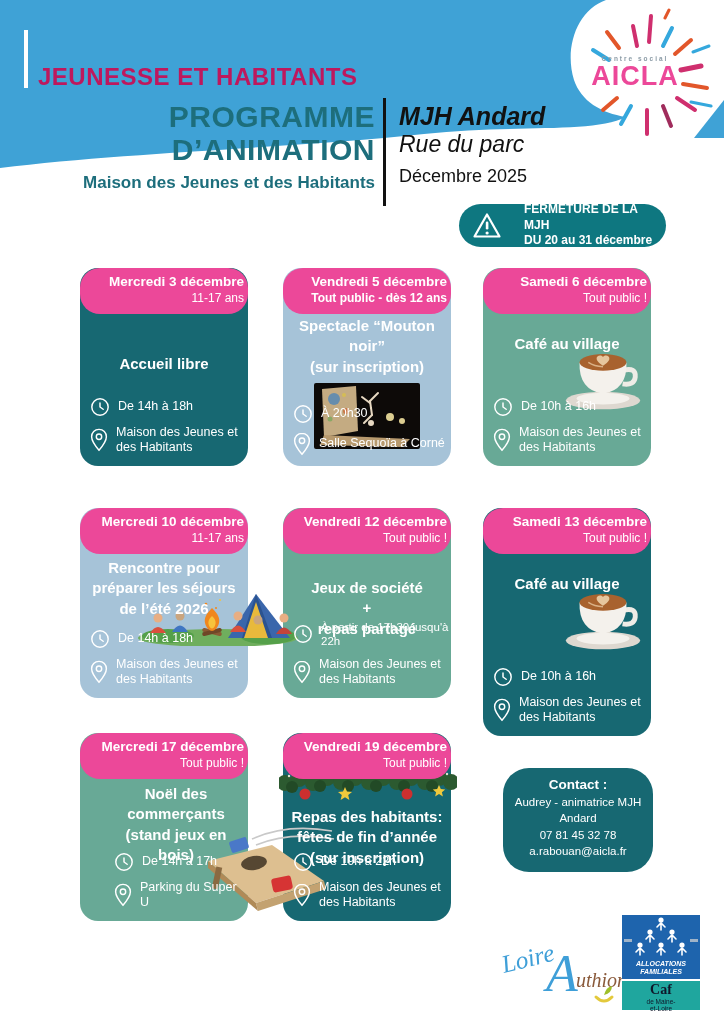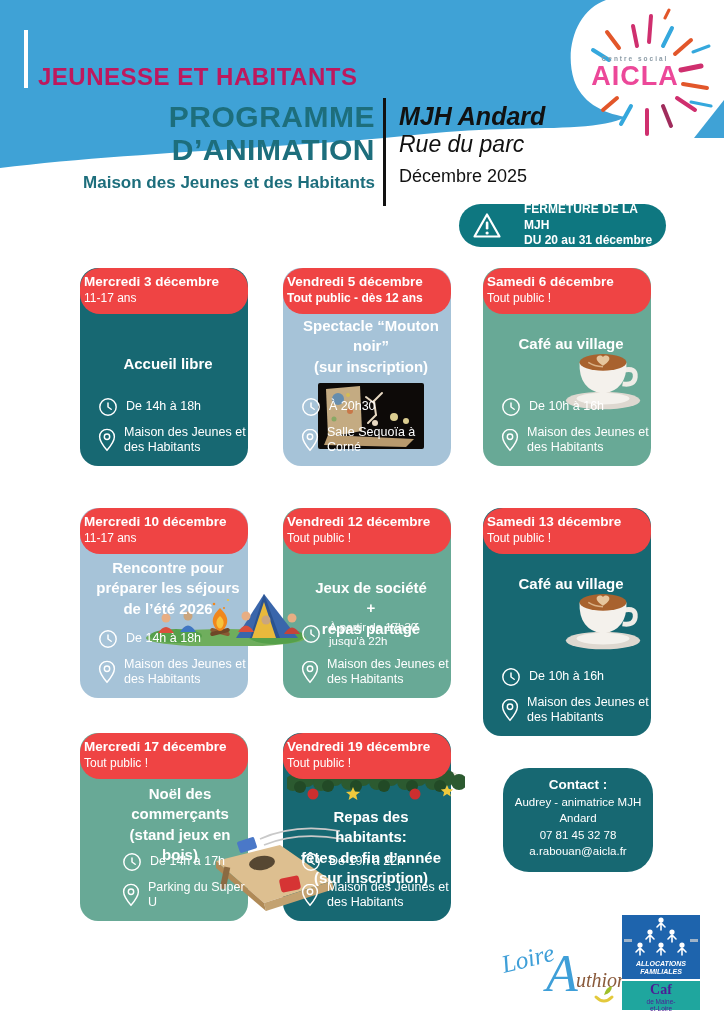--- a/index.html
+++ b/index.html
@@ -35,25 +35,25 @@
   .notice { position:absolute; top:204px; left:459px; width:207px; height:43px; background:#0e7780;
     border-radius:22px; display:flex; align-items:center; color:#fff; }
   .notice svg { margin-left:13px; flex:0 0 auto; }
   .notice-text { margin-left:22px; font-size:12px; font-weight:bold; line-height:1.32; white-space:pre-line; }
 
   
   .card { position:absolute; width:168px; border-radius:18px; color:#fff; }
   .card--teal { background:#176872; }
   .card--blue { background:#a6c3d8; }
   .card--green { background:#68a996; }
-  .card__head { position:absolute; top:0; left:0; right:0; min-height:46px; background:#ef4444;
-    border-radius:20px; text-align:left; padding:6px 4px 5px; z-index:3; }
+  .card__head { position:absolute; top:0; left:0; right:0; min-height:46px; background:#ec4899;
+    border-radius:20px; text-align:right; padding:6px 4px 5px; z-index:3; }
   .card__date { font-size:13.5px; font-weight:bold; line-height:1.25; }
   .card__aud { font-size:12px; line-height:1.25; }
-  .card__body { position:relative; padding-top:46px; height:100%;margin-left:8px; }
+  .card__body { position:relative; padding-top:46px; height:100%; }
   .card__title { font-weight:bold; font-size:15px; text-align:center; line-height:1.35;
     white-space:pre-line; padding:0 6px; position:relative; z-index:2; }
   .card__info { position:absolute; left:10px; right:2px; bottom:10px; display:flex;
     flex-direction:column; gap:8px; z-index:2; }
   .inforow { display:flex; align-items:center; gap:8px; font-size:12.5px; line-height:1.25; text-align:left; }
   .inforow .ic { flex:0 0 auto; display:flex; }
   .inforow .txt { white-space:pre-line; }
 
   .card-1 .card__title { margin-top:40px; }
   .card-2 .card__title { margin-top:2px; }
@@ -75,21 +75,21 @@
     border-radius:26px; color:#fff; text-align:center; padding-top:9px; }
   .contact-heading { font-size:13.5px; font-weight:bold; }
   .contact-lines { font-size:11.5px; line-height:1.42; margin-top:2px; white-space:pre-line; }
 
   
   .logo-loire { position:absolute; top:925px; left:500px; }
   .logo-caf { position:absolute; top:915px; left:622px; width:78px; }
   .caf-top { background:#1e64ad; height:64px; position:relative; color:#fff; }
   .caf-caption { position:absolute; bottom:3px; left:0; right:0; text-align:center; font-size:7px;
     font-style:italic; font-weight:bold; line-height:1.15; white-space:pre-line; }
-  .caf-bottom { background:#1fa69e; height:31px; color:#4c1d95; text-align:center; border-top:2px solid #fff; }
+  .caf-bottom { background:#1fa69e; height:31px; color:#0f172a; text-align:center; border-top:2px solid #fff; }
   .caf-name { font-size:14px; font-weight:bold; font-family:"Liberation Serif", serif; line-height:1.05; padding-top:2px; }
   .caf-region { font-size:6.5px; line-height:1.2; white-space:pre-line; }
 </style>
 </head>
 <body>
 
 <div class="page">
 
   <svg class="band-svg" width="724" height="180" viewBox="0 0 724 180">
     <path d="M0 0 H606 C577 10 564 48 574 80 C581 101 601 113 626 117 C592 134 512 124 424 134 C296 148 128 152 0 168 Z" fill="#3fa2d6"></path>

